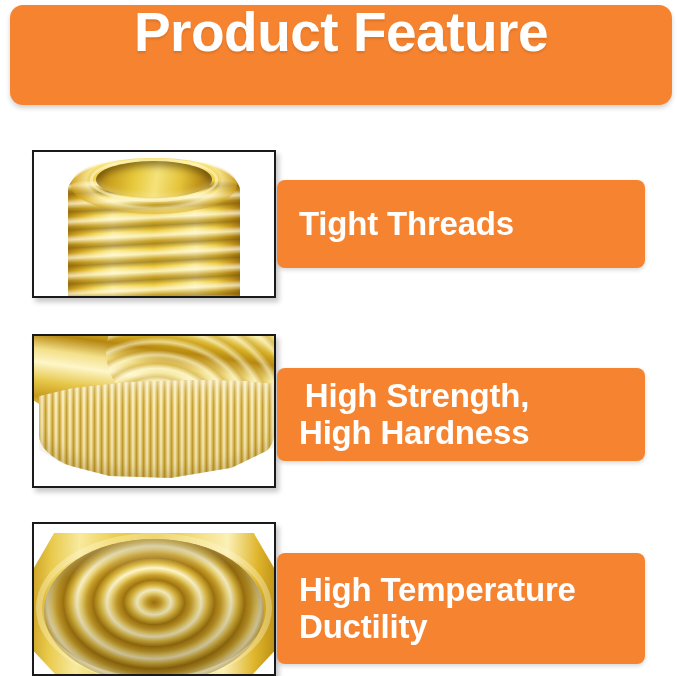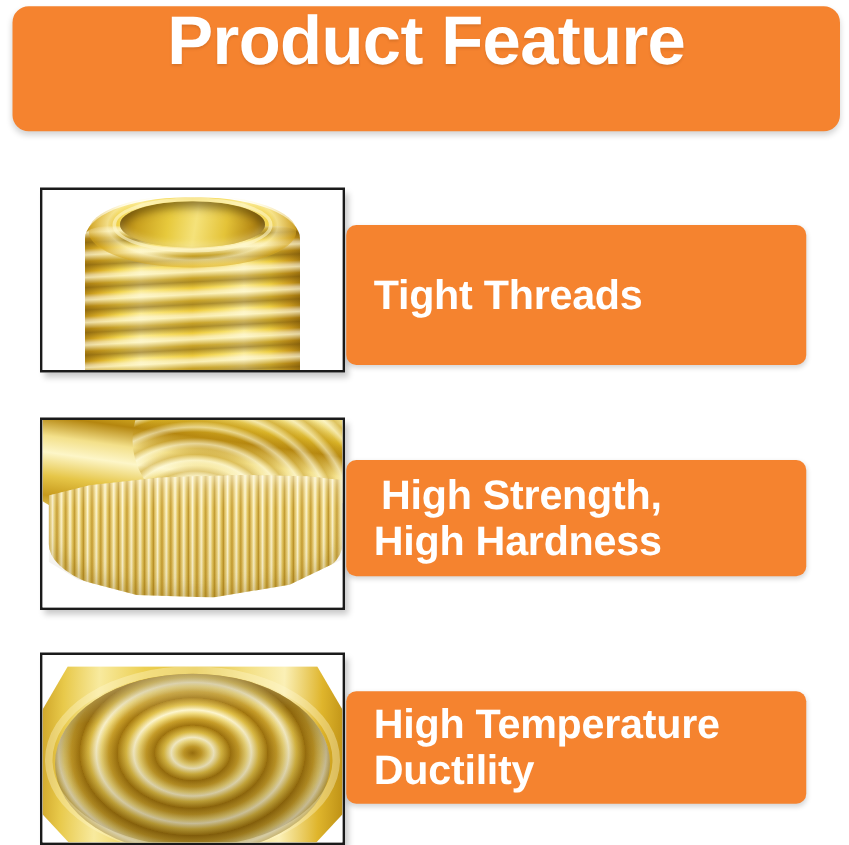--- a/index.html
+++ b/index.html
@@ -297,23 +297,23 @@
   .label-bar {
     position: absolute;
     left: 277px;
     width: 368px;
     background: #f5832f;
     border-radius: 8px;
     display: flex;
     align-items: center;
     box-shadow: 0 2px 4px rgba(0,0,0,0.16);
   }
-  #feature-row-0 .label-bar { top: 37px; height: 112px; }
+  #feature-row-0 .label-bar { top: 37px; height: 88px; }
   #feature-row-1 .label-bar { top: 41px; height: 93px; text-align: right; }
-  #feature-row-2 .label-bar { top: 38px; height: 90px; }
+  #feature-row-2 .label-bar { top: 38px; height: 111px; }
 
   .label-text {
     color: #ffffff;
     font-size: 33px;
     font-weight: bold;
     line-height: 1.12;
     padding-left: 22px;
     letter-spacing: -0.2px;
     white-space: pre-line;
   }

